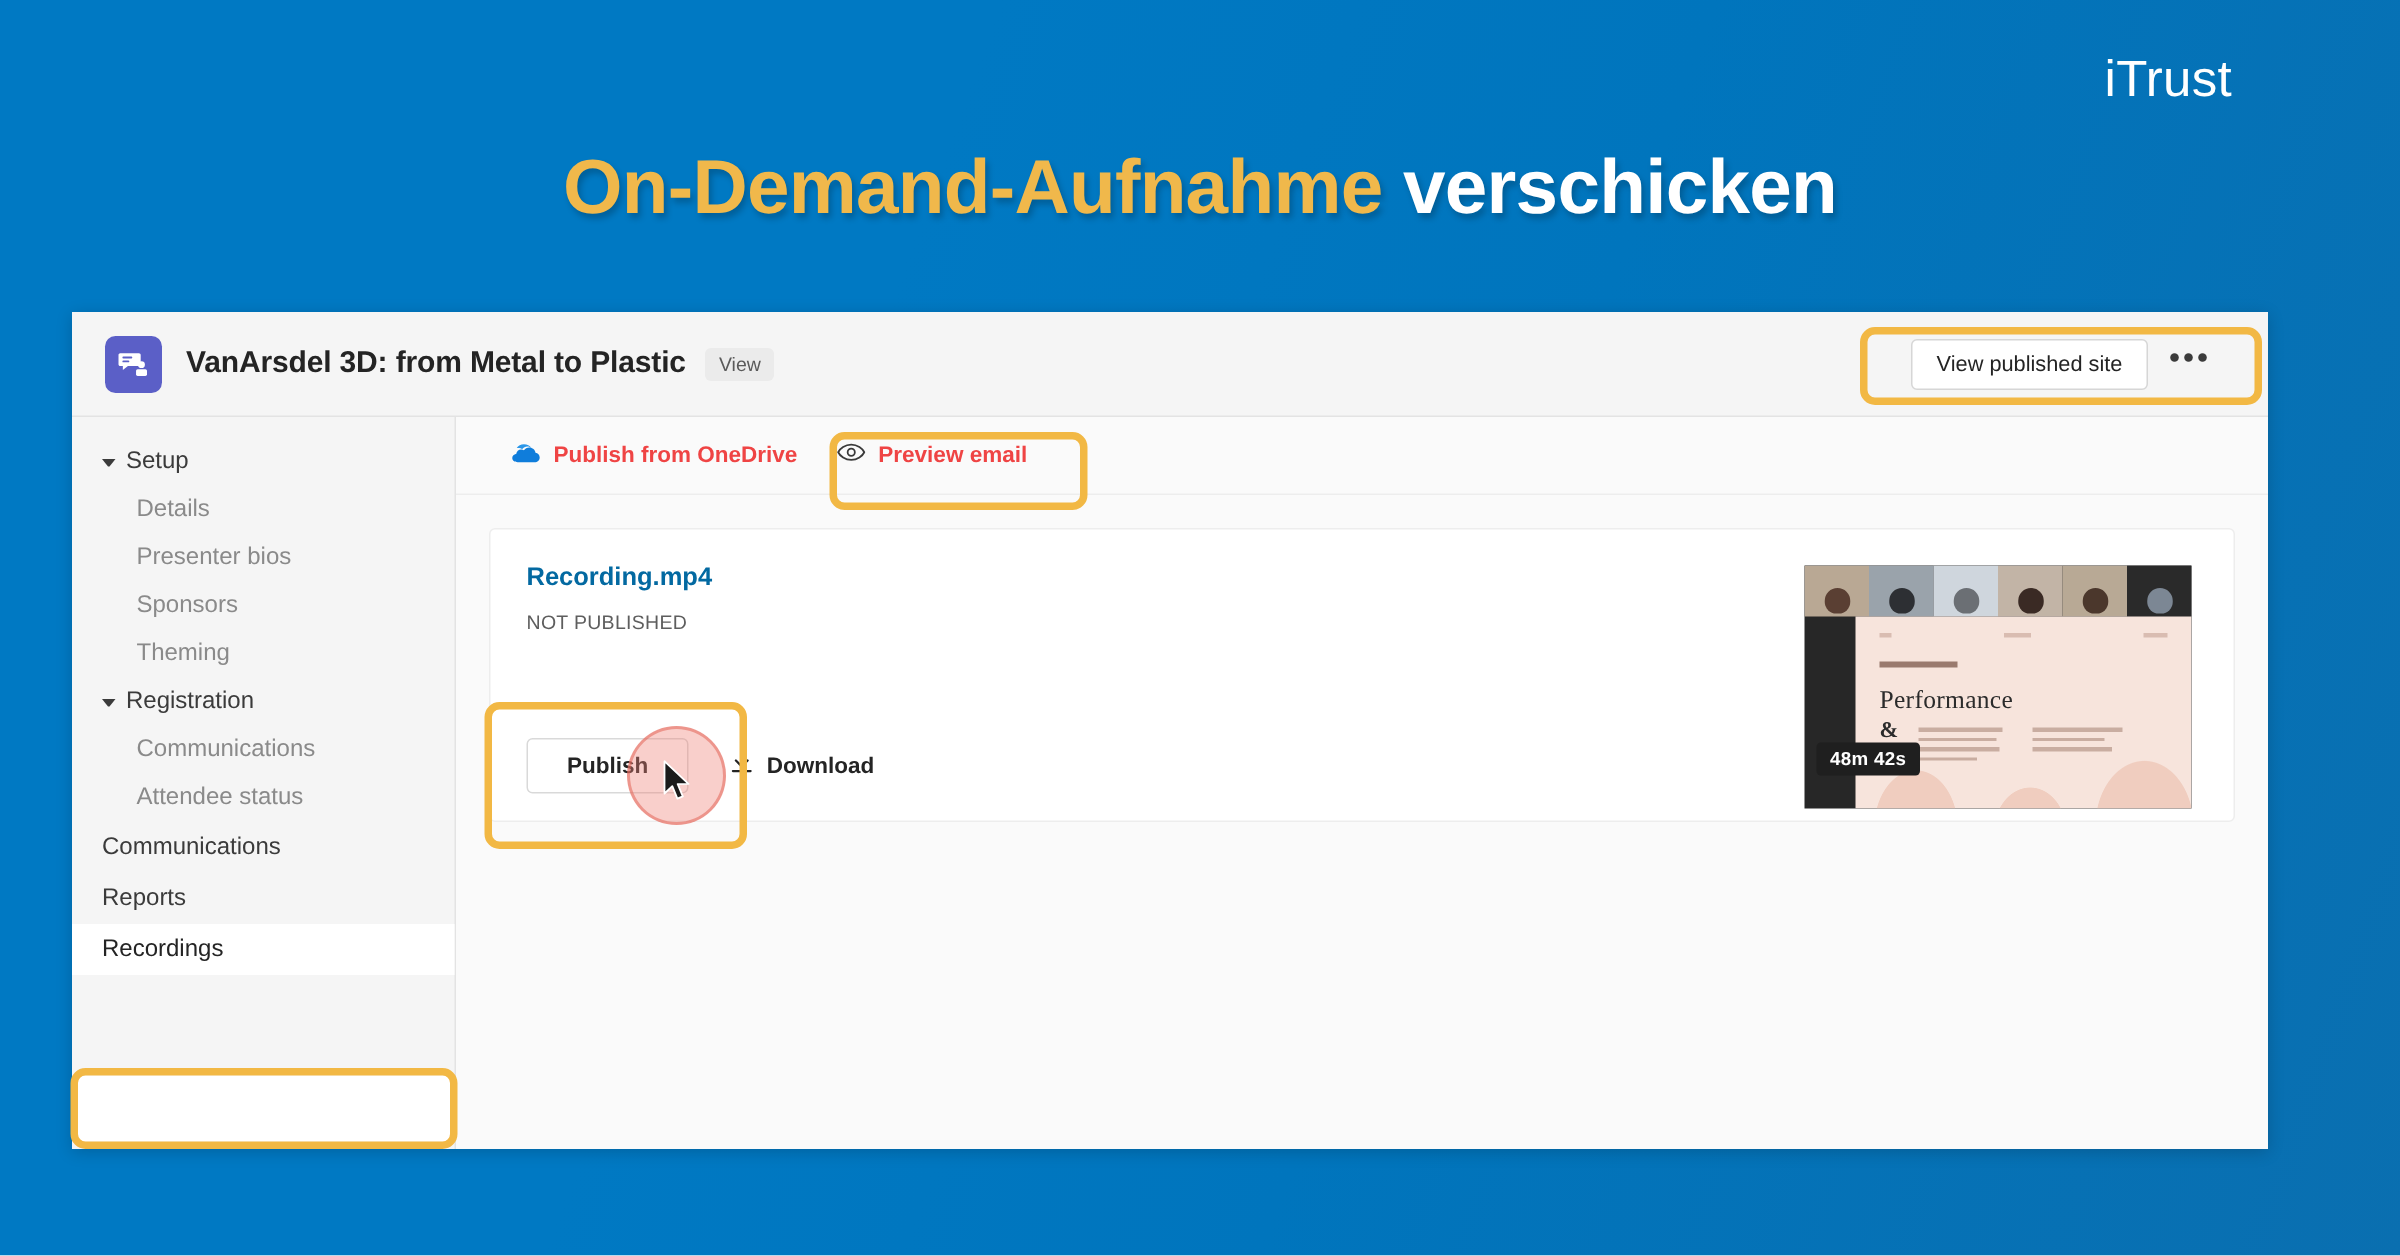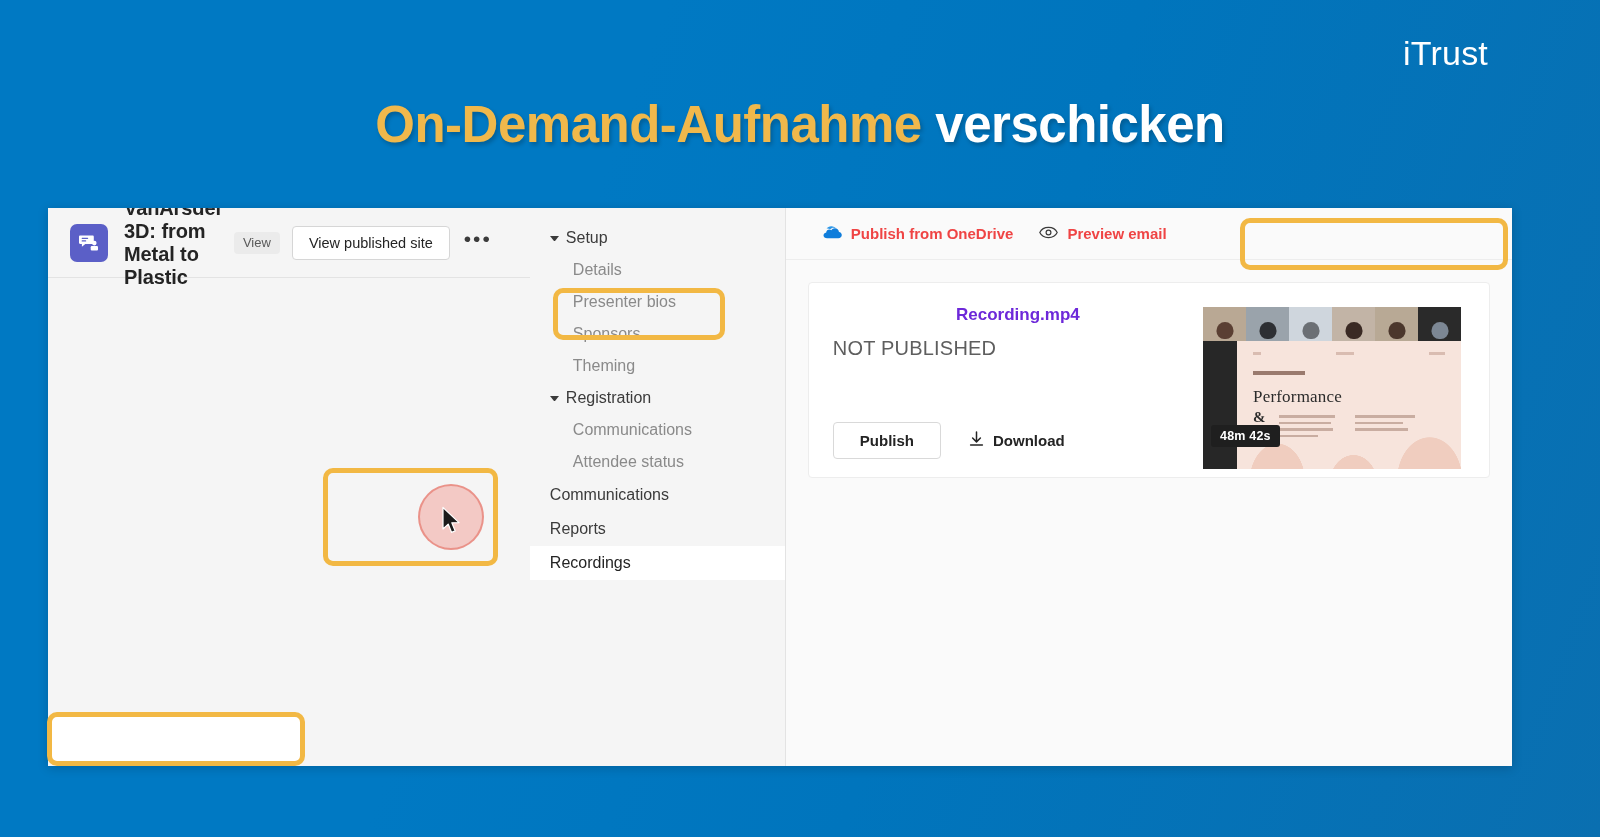--- a/index.html
+++ b/index.html
@@ -51,20 +51,21 @@
   #app-window {
     position: absolute;
     left: 48px;
     top: 208px;
     width: 1464px;
     height: 558px;
     background: #f5f5f5;
     box-shadow: 0 2px 10px rgba(0,0,0,0.18);
     overflow: hidden;
     display: flex;
+    flex-direction: column;
   }
 
   
   #app-header {
     height: 70px;
     flex: 0 0 70px;
     background: #f5f5f5;
     border-bottom: 1px solid #e3e3e3;
     display: flex;
     align-items: center;
@@ -217,26 +218,25 @@
     height: 196px;
     display: flex;
     align-items: flex-start;
     padding: 22px 24px 18px 24px;
     position: relative;
   }
   #card-left { flex: 1 1 auto; min-width: 0; display: flex; flex-direction: column; height: 100%; }
   #file-name {
     font-size: 17px;
     font-weight: bold;
-    color: #6d28d9;
+    color: #0369a1;
     margin-bottom: 12px;
-    text-align: center;
   }
   #publish-state {
-    font-size: 20px;
+    font-size: 13px;
     color: #5e5e5e;
     letter-spacing: 0.2px;
   }
   #card-actions {
     margin-top: auto;
     display: flex;
     align-items: center;
     gap: 6px;
     position: relative;
   }

